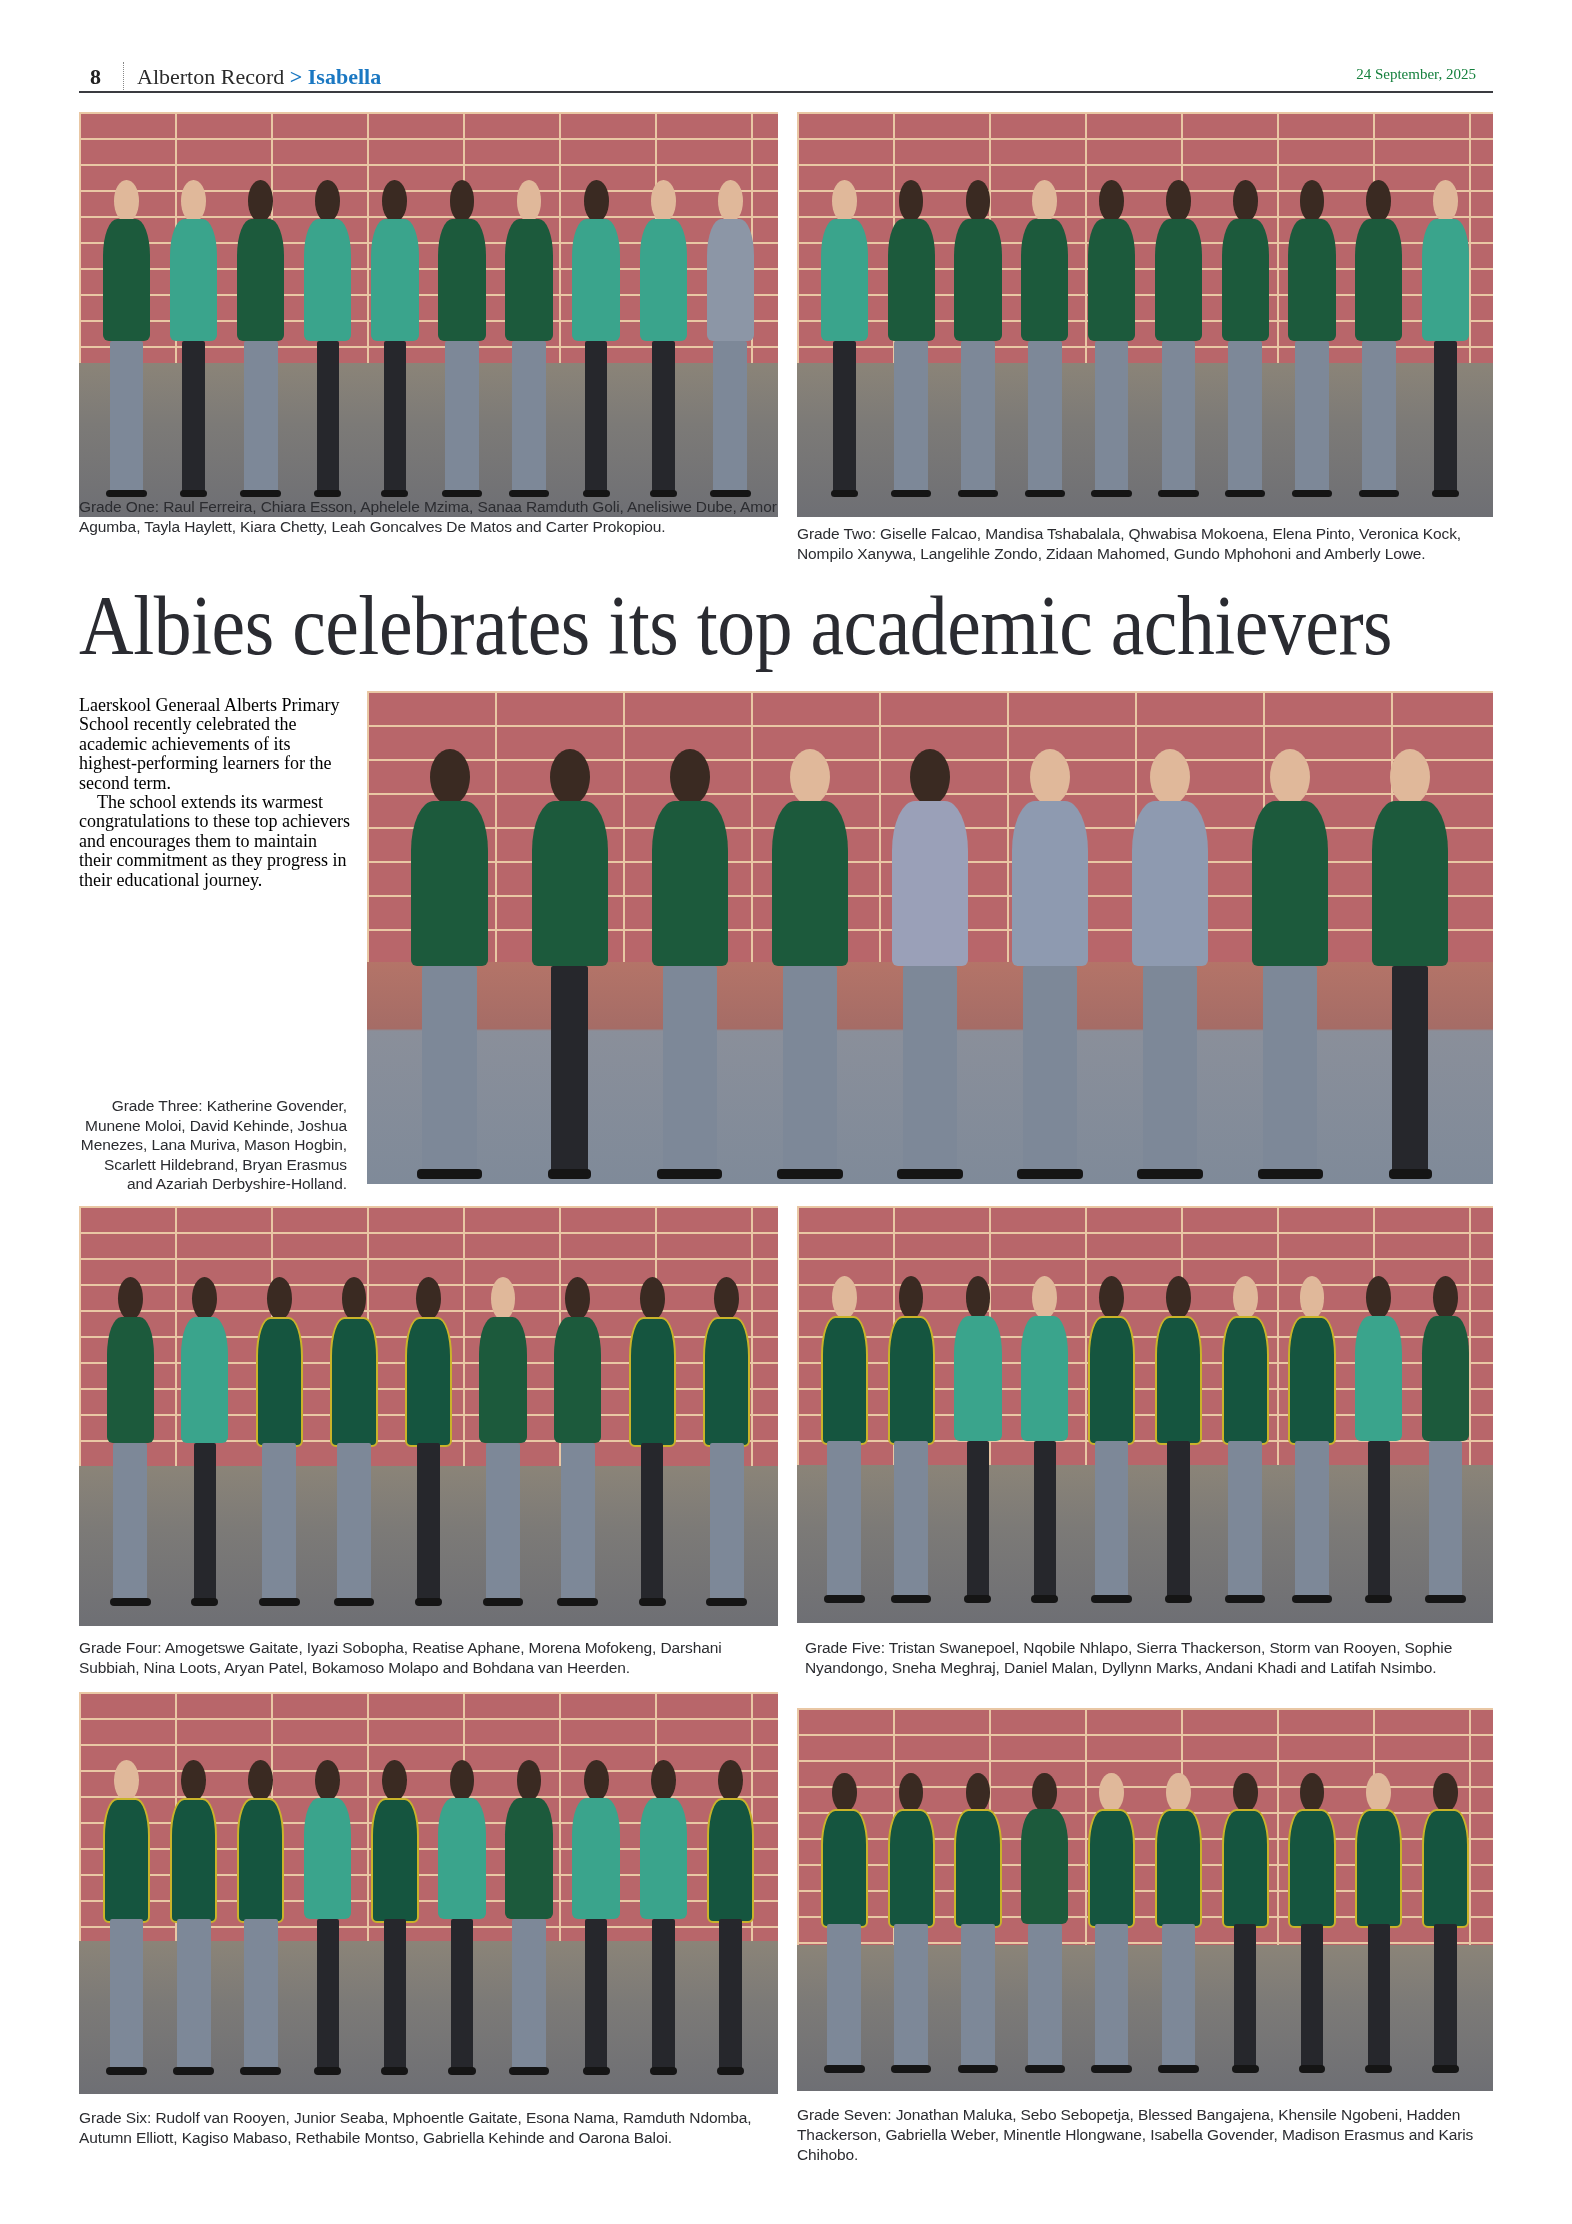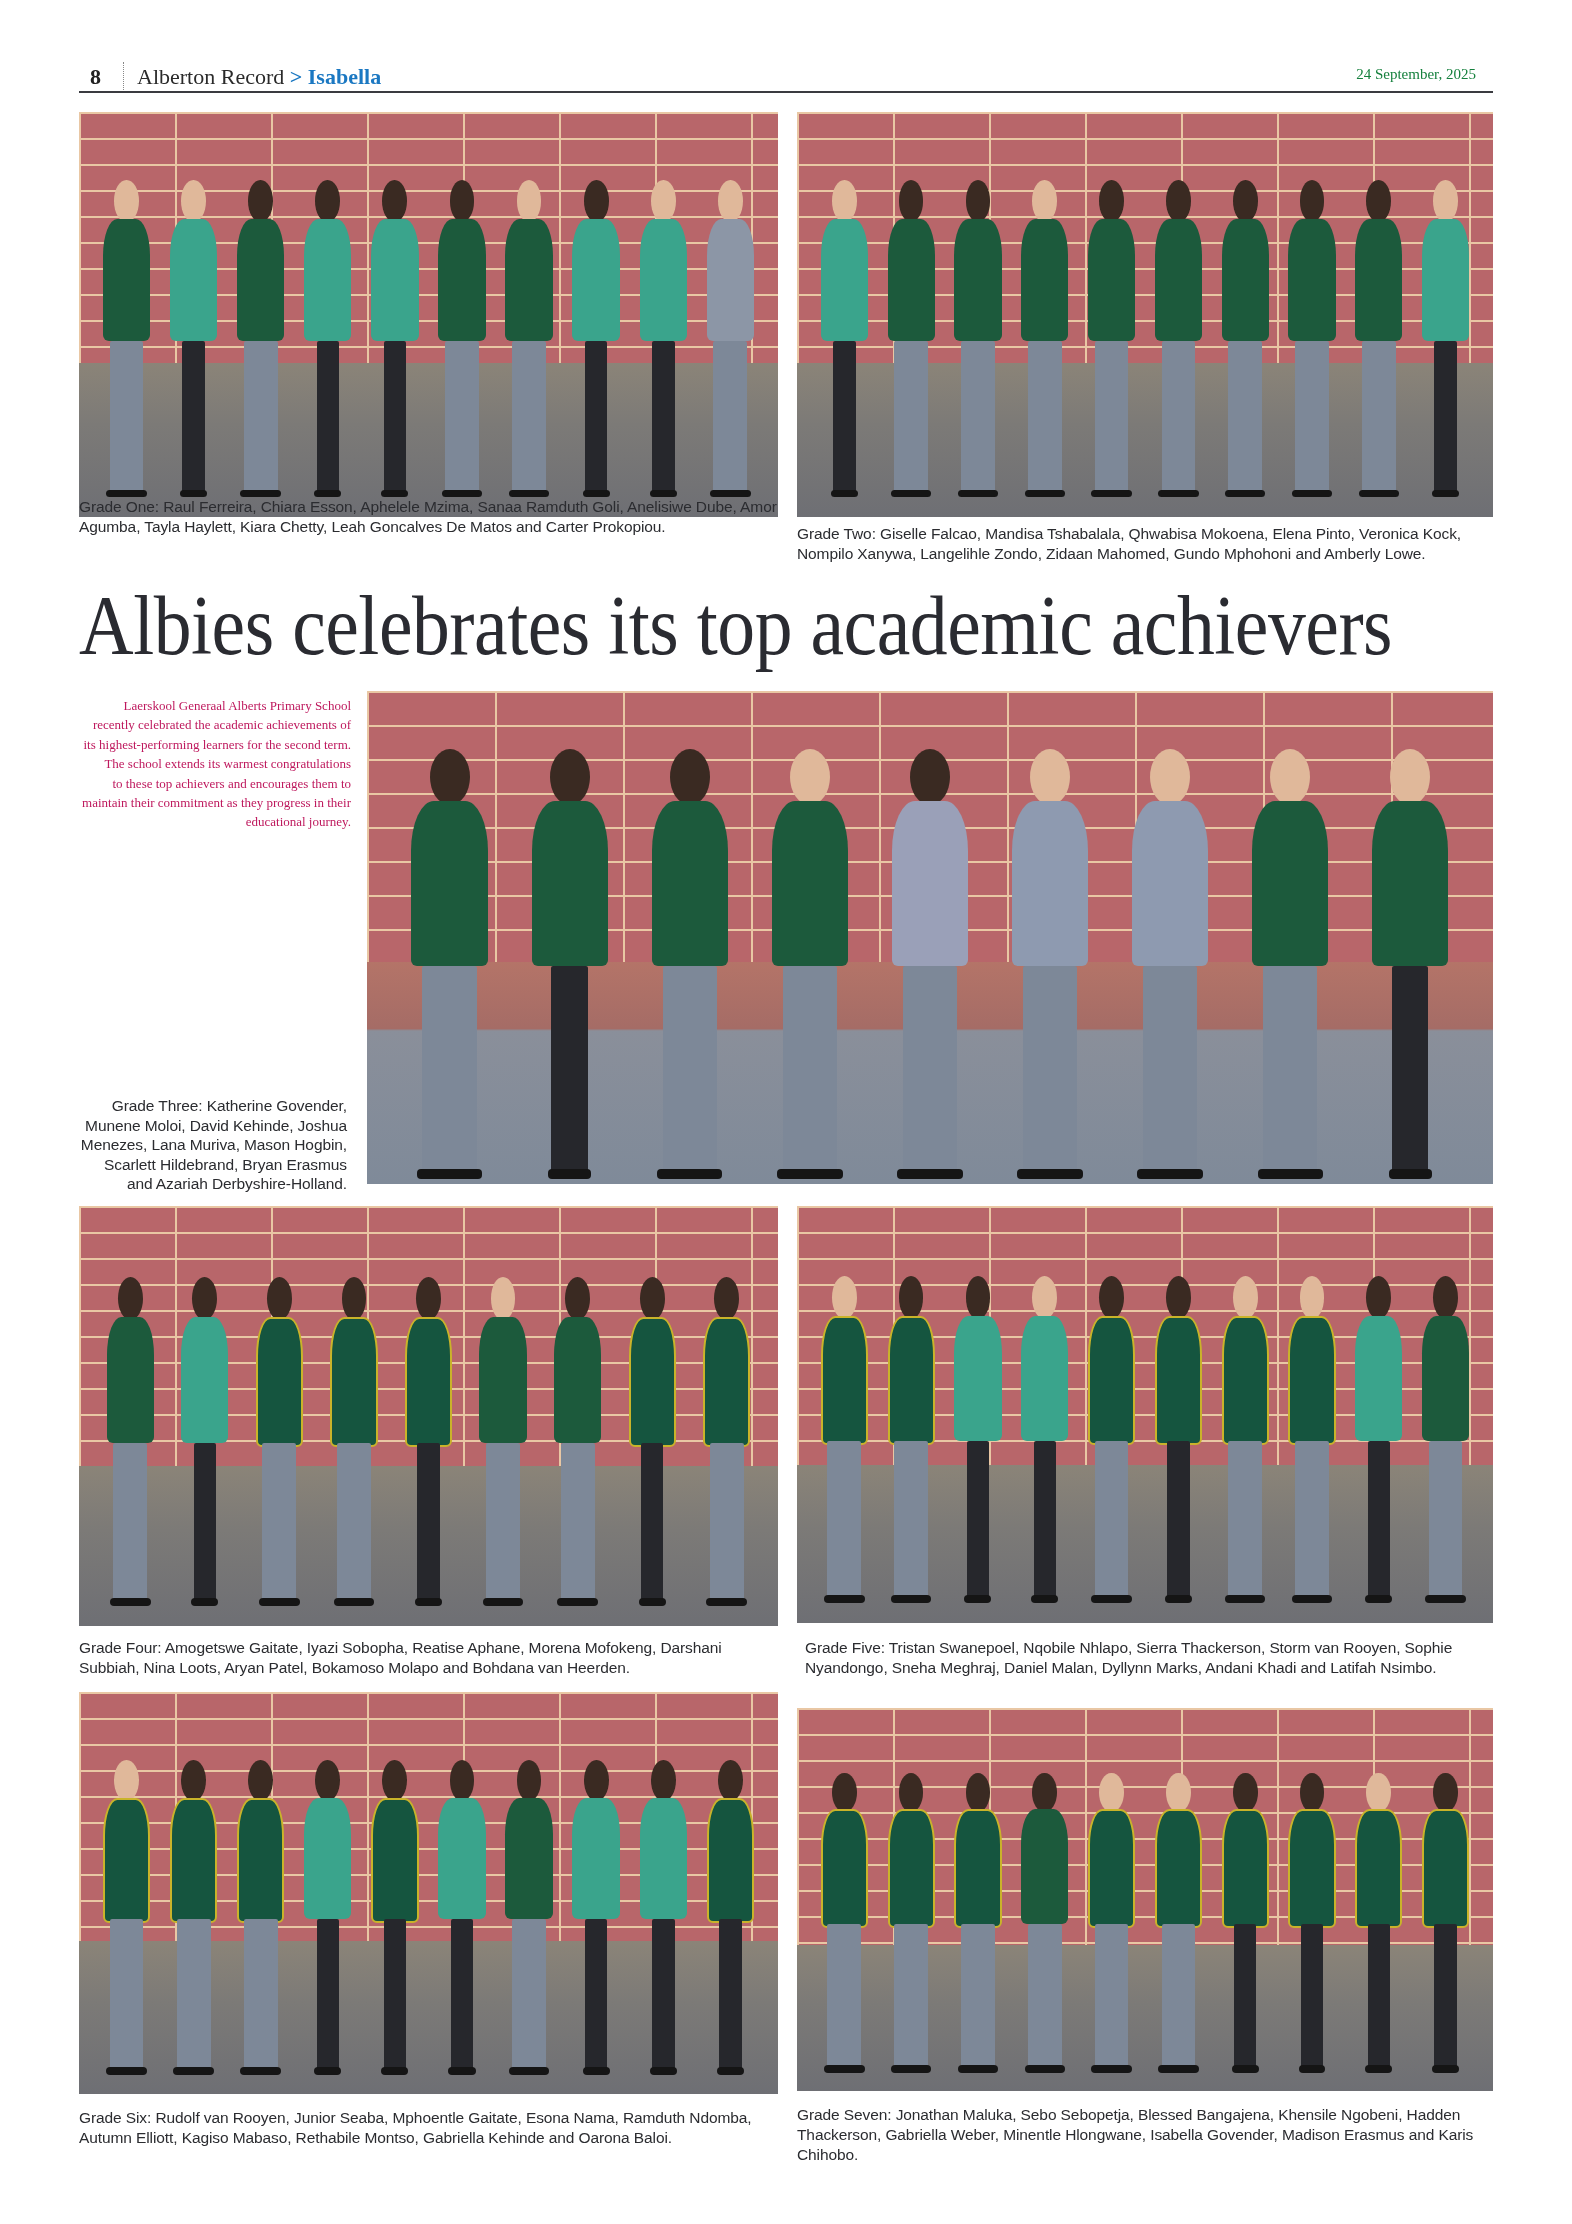--- a/index.html
+++ b/index.html
@@ -38,21 +38,21 @@
   .kid .legs { position: absolute; left: 20%; right: 20%; top: 50%; bottom: 2%; background: #7d8898; border-radius: 2px; }
   .kid.dress .legs { background: #26272c; left: 30%; right: 30%; }
   .kid .legs::after { content: ""; position: absolute; left: -10%; right: -10%; bottom: -2%; height: 5%; background: #151515; border-radius: 4px; }
 
   .cap { font-family: "Liberation Sans", sans-serif; font-size: 15.5px; line-height: 20px; color: #2b2c30; letter-spacing: -0.1px; }
 
   
   .headline { left: 79px; top: 578px; font-family: "Liberation Serif", serif; font-size: 84px; line-height: 96px; color: #2a2b31; white-space: nowrap; transform: scaleX(0.9); transform-origin: left top; letter-spacing: -0.5px; }
 
   
-  .body-text { left: 79px; top: 696px; width: 272px; font-family: "Liberation Serif", serif; font-size: 13px; line-height: 19.4px; color: #be185d; text-align: right; }
+  .body-text { left: 79px; top: 696px; width: 272px; font-family: "Liberation Serif", serif; font-size: 18px; line-height: 19.4px; color: #000000; }
   .body-text p { margin: 0; }
   .body-text p + p { text-indent: 18px; }
 
   .cap-right { text-align: right; }
 </style>
 </head>
 <body>
 
 <div class="abs hdr-num">8</div>
 <div class="abs hdr-div"></div>

